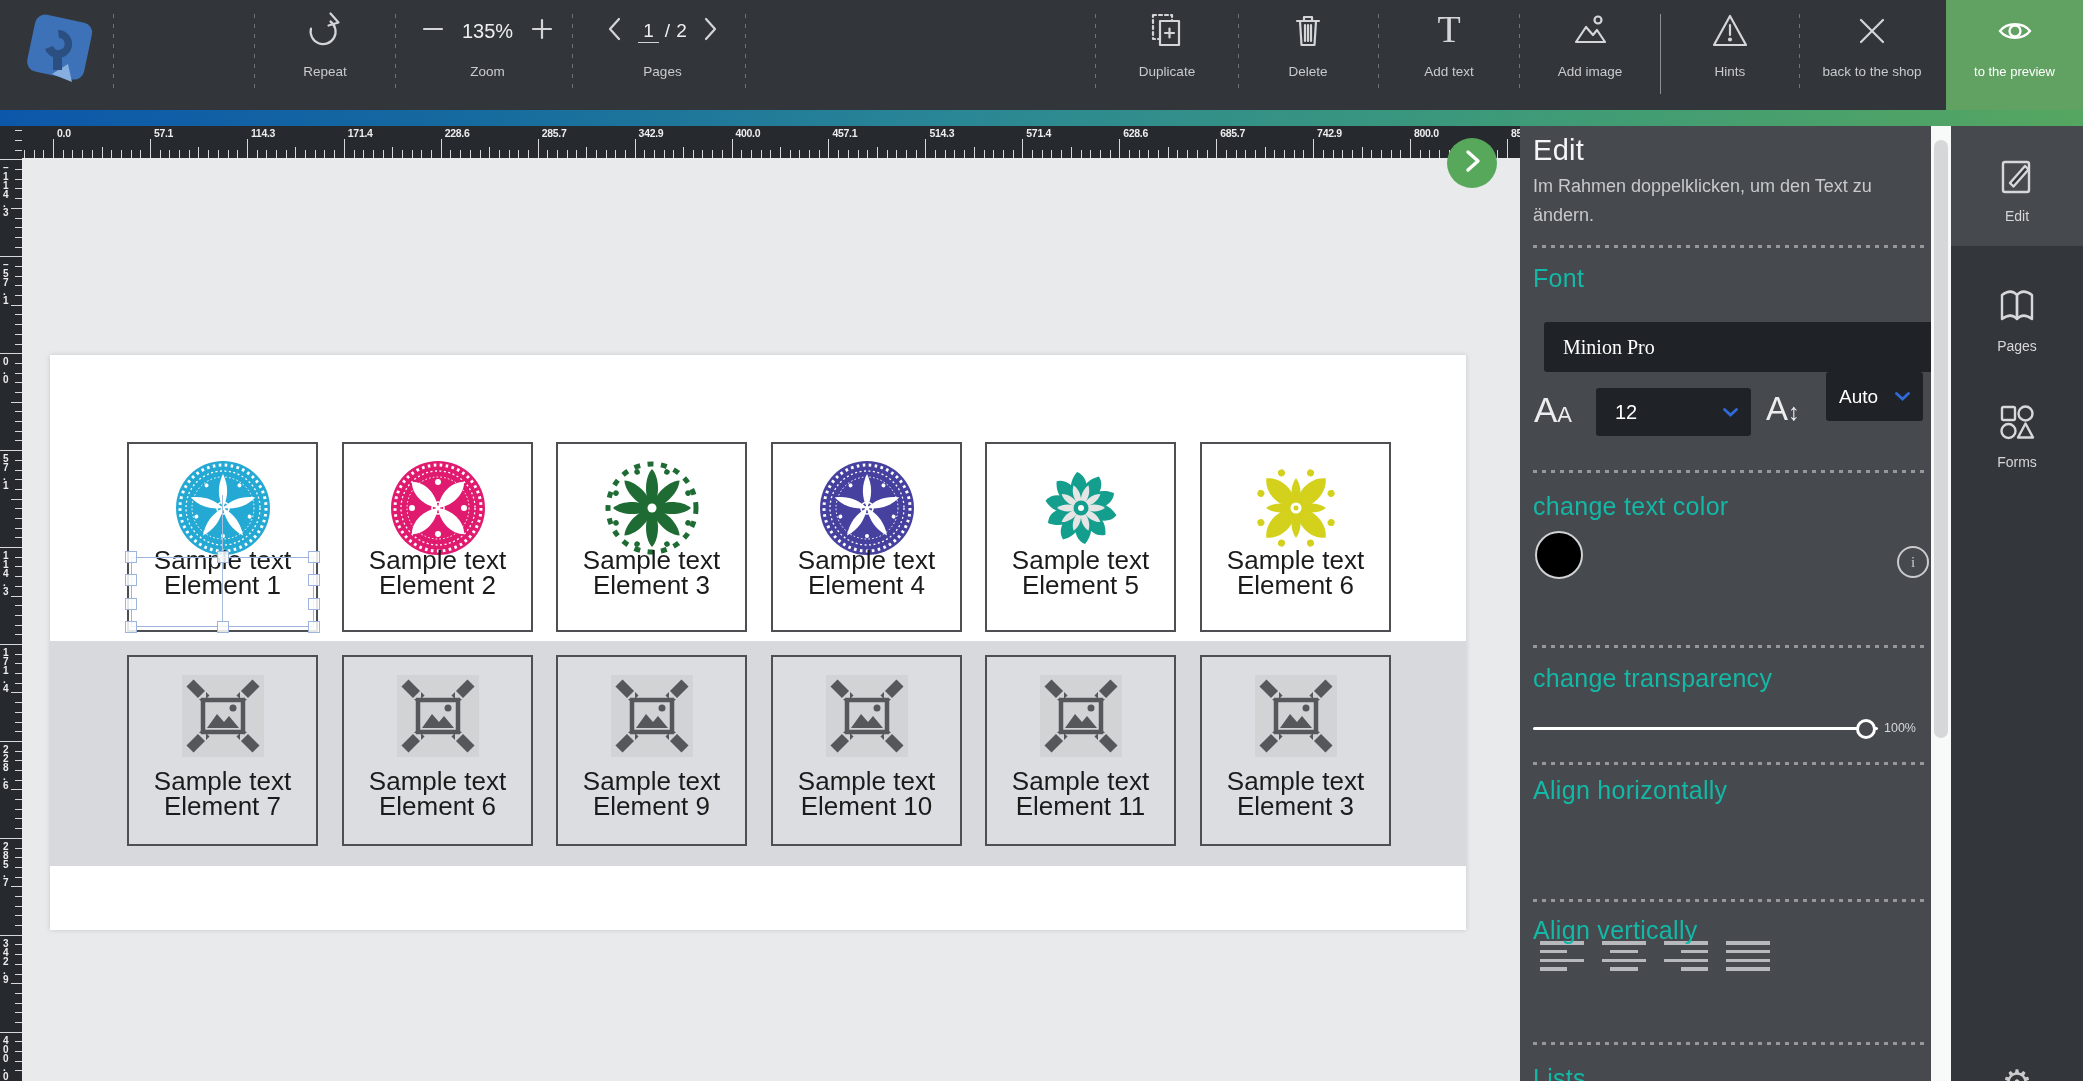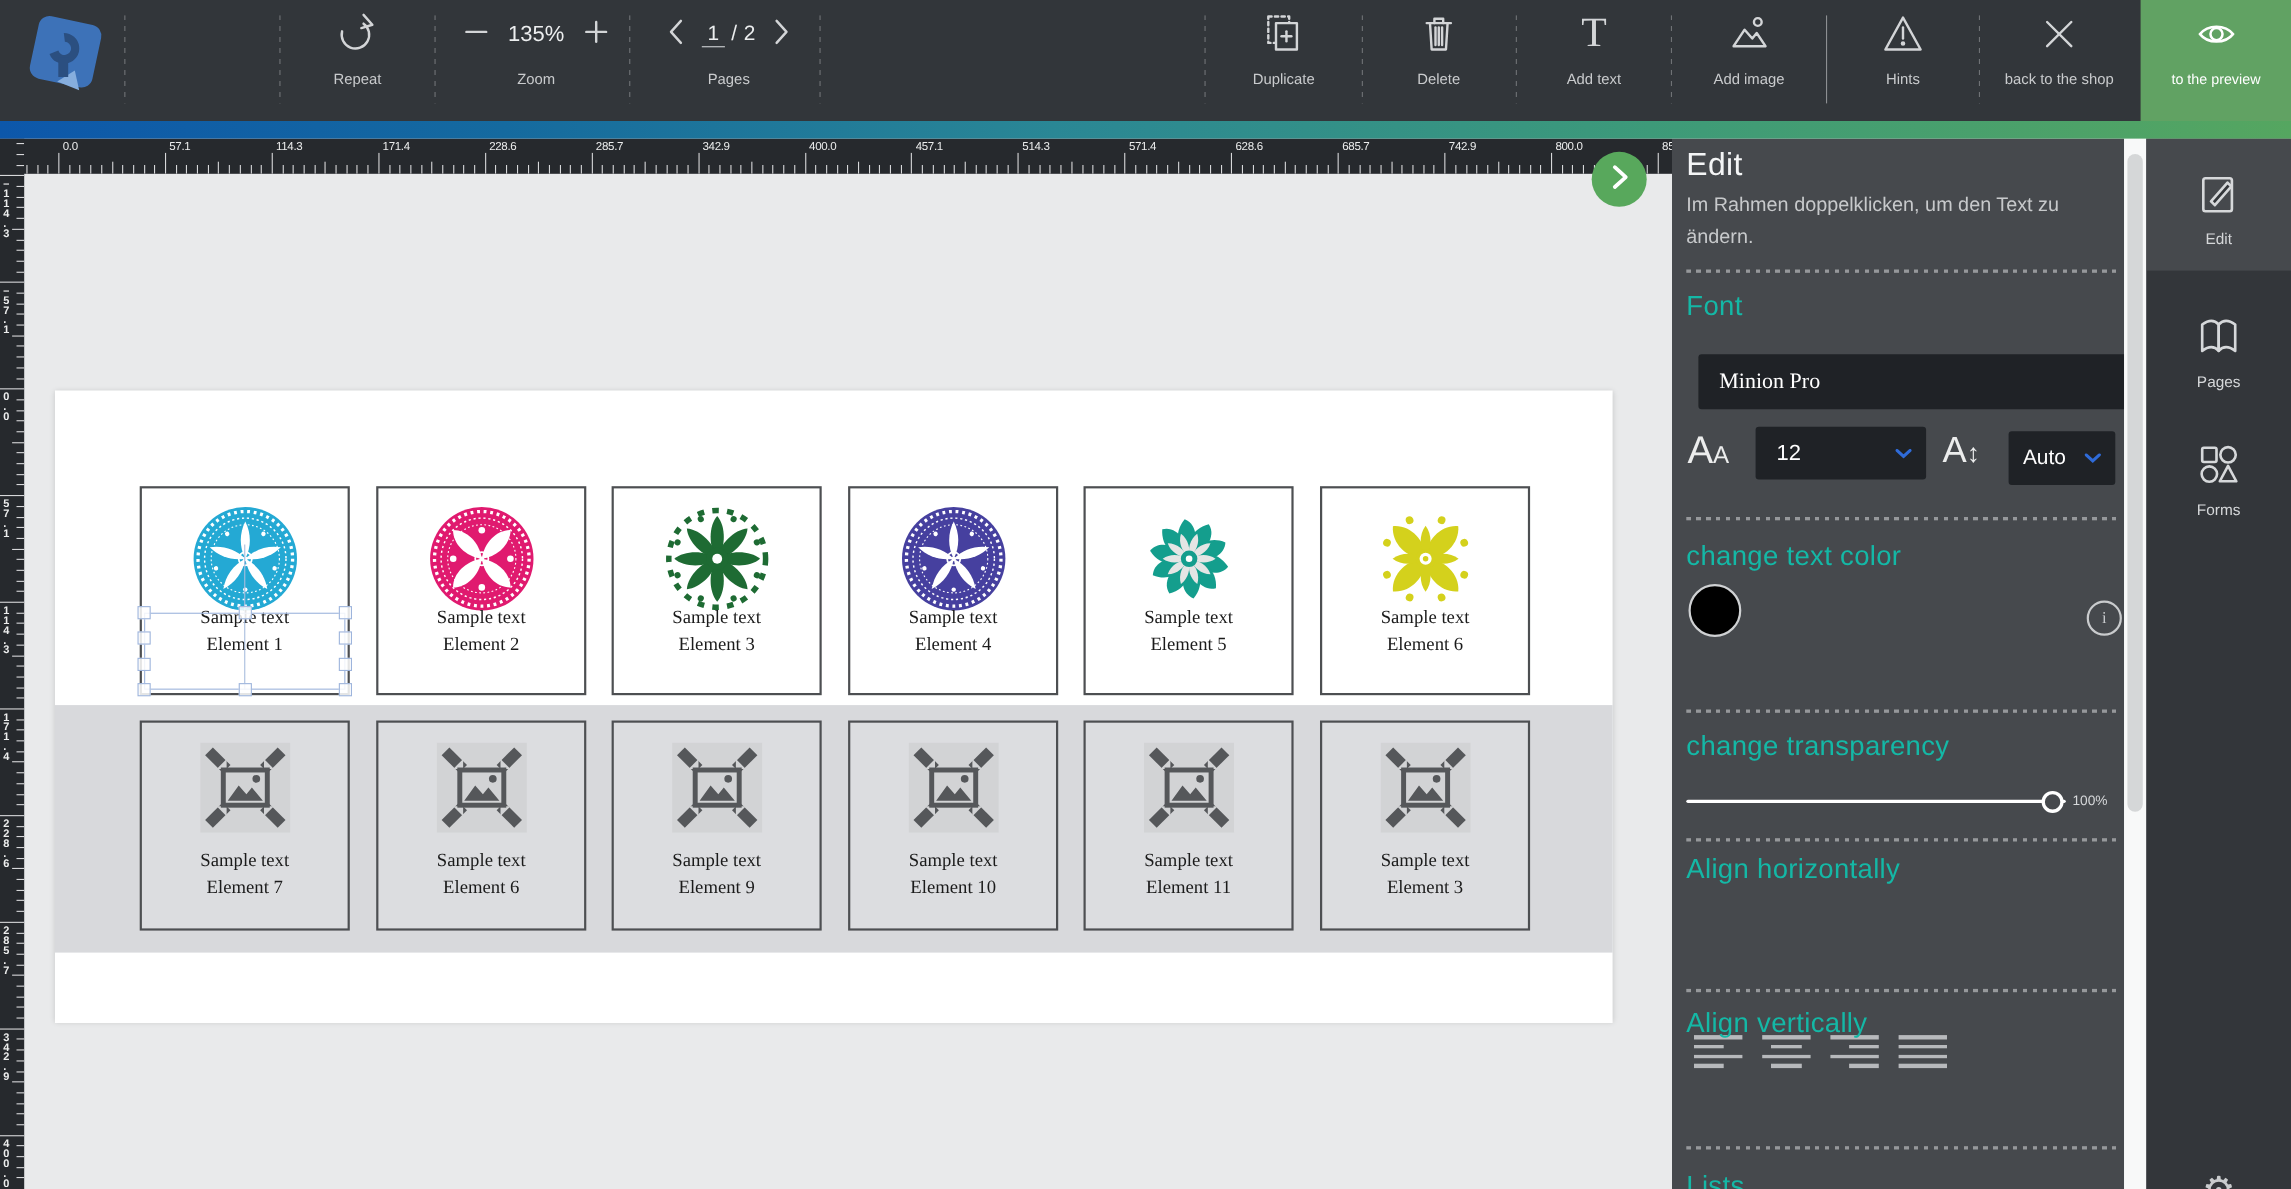--- a/index.html
+++ b/index.html
@@ -24,34 +24,34 @@
       color:#fff;cursor:pointer;z-index:41;}
   #preview-btn .tlabel{font-size:13px;margin-top:2px;}
   
   #grad{left:0;top:110px;width:2083px;height:16px;z-index:39;
     background:linear-gradient(90deg,#0d57aa 0%,#156a9f 22%,#2a8795 46%,#3d9a79 72%,#55a660 100%);}
   
   #hruler{left:0;top:126px;width:1520px;height:32px;background:#26292d;z-index:30;overflow:hidden;}
   #vruler{left:0;top:126px;width:22px;height:955px;background:#26292d;z-index:31;overflow:hidden;}
   .htick{position:absolute;bottom:0;width:1px;background:#d7d8da;}
   .vtick{position:absolute;right:0;height:1px;background:#d7d8da;}
-  .hlab{position:absolute;top:1px;color:#eceded;font-size:10.5px;font-weight:normal;letter-spacing:-.3px;}
+  .hlab{position:absolute;top:1px;color:#eceded;font-size:10.5px;font-weight:bold;letter-spacing:-.3px;}
   .vlab{position:absolute;left:3px;color:#eceded;font-size:10px;font-weight:bold;line-height:9px;
         display:flex;flex-direction:column;}
   
   #page{left:50px;top:355px;width:1416px;height:575px;background:#fff;
         box-shadow:0 0 5px rgba(0,0,0,.15);z-index:1;}
   #band{left:50px;top:641px;width:1416px;height:225px;background:#d8d9dc;z-index:2;}
   .card{position:absolute;width:191px;height:190px;background:#fff;border:2px solid #4d4f52;
         box-sizing:border-box;z-index:3;cursor:pointer;}
   .card.row2{background:#dcdde0;height:191px;}
   .card .orn{position:absolute;left:50%;top:16px;transform:translateX(-50%);}
   .card .ph{position:absolute;left:50%;top:18px;transform:translateX(-50%);}
   .card .txt{position:absolute;left:0;right:0;top:104px;text-align:center;
-       font-family:Liberation Serif, serif;font-size:17px;line-height:25px;color:#1b1b1b;}
+       font-family:Liberation Sans, sans-serif;font-size:26px;line-height:25px;color:#1b1b1b;}
   .card.row2 .txt{top:112px;}
   #selection{z-index:6;pointer-events:none;}
   .selbox{position:absolute;border:1.5px solid #9db4dc;box-sizing:border-box;}
   .handle{position:absolute;width:12px;height:12px;background:rgba(255,255,255,.85);
           border:1.5px solid #9db4dc;box-sizing:border-box;pointer-events:auto;cursor:pointer;}
   .guide{position:absolute;width:1px;background:#a9bede;}
   #chev-circle{left:1447px;top:138px;width:50px;height:50px;border-radius:50%;
       background:#58a85c;z-index:35;display:flex;align-items:center;justify-content:center;cursor:pointer;}
   
   #panel{left:1520px;top:126px;width:411px;height:955px;background:#46494d;z-index:20;overflow:hidden;}
@@ -917,21 +917,21 @@
     <div class="dd" style="left:76px;top:262px;width:155px;height:48px">
       <span class="dd-val">12</span>
       <svg width="15" height="9" viewBox="0 0 15 9">
           <polyline points="1.5,1.5 7.5,7 13.5,1.5" fill="none" stroke="#2f6bd8" stroke-width="2.8" stroke-linecap="round"></polyline>
         </svg>
     </div>
     <div class="glyph-icon" style="left:246px;top:264px">
       <span style="font-size:33px">A</span>
         <span style="font-size:24px;font-weight:bold">↕</span>
     </div>
-    <div class="dd" style="left:306px;top:266px;width:97px;height:49px">
+    <div class="dd" style="left:306px;top:246px;width:97px;height:49px">
       <span class="dd-val" style="padding-left:13px;font-size:19px">Auto</span>
       <svg width="15" height="9" viewBox="0 0 15 9">
           <polyline points="1.5,1.5 7.5,7 13.5,1.5" fill="none" stroke="#2f6bd8" stroke-width="2.8" stroke-linecap="round"></polyline>
         </svg>
     </div>
     <div class="pdiv" style="top:344px"></div>
 
     <div class="ph2" style="top:366px">change text color</div>
     <div class="pdiv" style="top:519px"></div>
 

